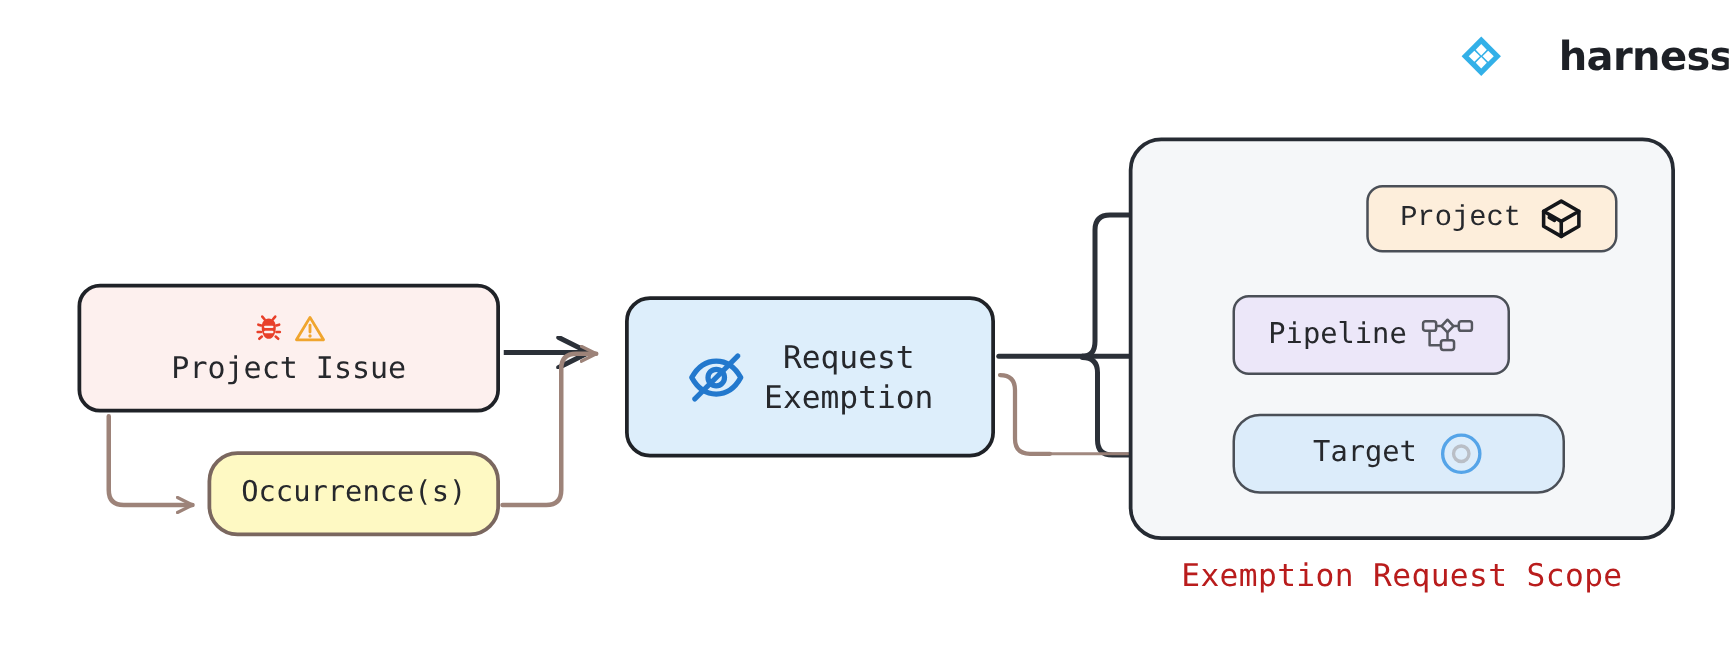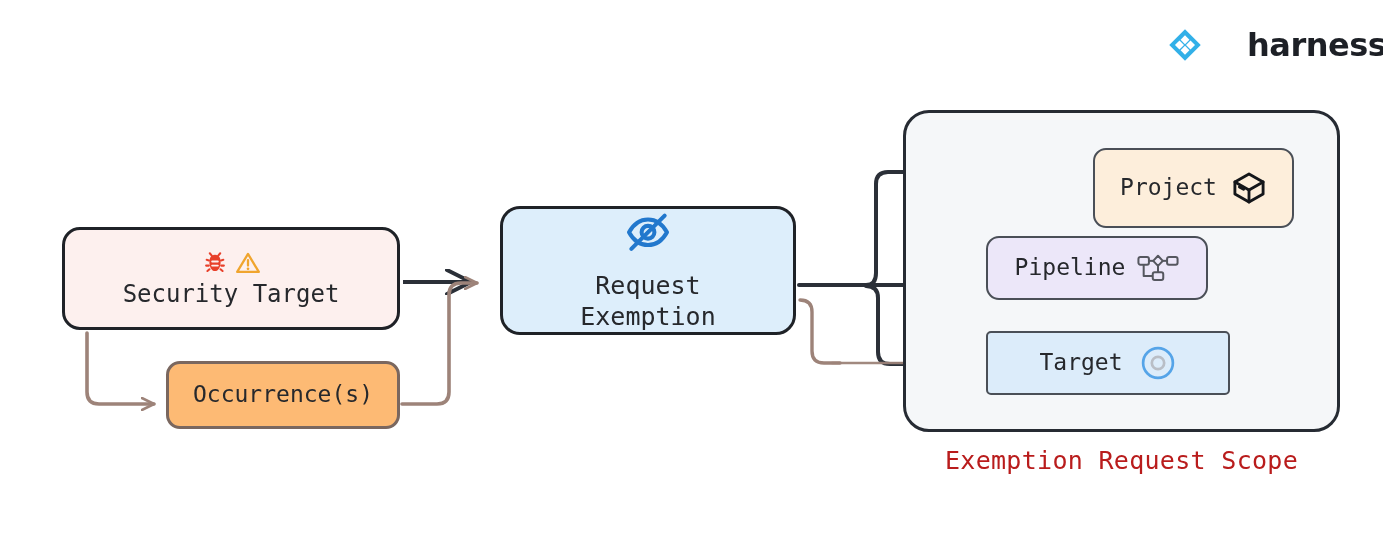--- a/index.html
+++ b/index.html
@@ -91,63 +91,63 @@
   #node-security .icons {
     display: flex; align-items: center; gap: 7px;
     height: 28px;
   }
   #node-security .label { font-size: 24px; }
 
   
   #node-occurrence {
     left: 166px; top: 361px;
     width: 234px; height: 68px;
-    background: #fdba74;
+    background: #fef9c3;
     border: 3px solid #7a675f;
-    border-radius: 14px;
+    border-radius: 24px;
   }
   #node-occurrence .label { font-size: 23px; }
 
   
   #node-request {
-    left: 500px; top: 206px;
+    left: 500px; top: 237px;
     width: 296px; height: 129px;
     background: #ddeefb;
     border: 3.5px solid #1f2227;
     border-radius: 20px;
     gap: 14px;
-    flex-direction: column;
   }
   #node-request .label { font-size: 25px; line-height: 1.25; }
 
   
   #node-project {
     left: 1093px; top: 148px;
-    width: 201px; height: 80px;
+    width: 201px; height: 54px;
     background: #fdeedb;
     border: 2.5px solid #4a4f57;
     border-radius: 13px;
     gap: 14px;
+    font-family: Liberation Mono, monospace;
   }
   
   #node-pipeline {
     left: 986px; top: 236px;
     width: 222px; height: 64px;
     background: #ece7f9;
     border: 2.5px solid #4a4f57;
     border-radius: 13px;
     gap: 12px;
   }
   
   #node-target {
     left: 986px; top: 331px;
-    width: 244px; height: 64px;
+    width: 266px; height: 64px;
     background: #dcecfa;
     border: 2.5px solid #4a4f57;
-    border-radius: 5px;
+    border-radius: 22px;
     gap: 16px;
   }
   #node-project .label,
   #node-pipeline .label,
   #node-target .label { font-size: 23px; }
 
   .ico { display: block; }
 </style>
 </head>
 <body>
@@ -221,21 +221,21 @@
           <path d="M9.4 10.6 L14.6 10.6"></path>
           <path d="M9.4 14.4 L14.6 14.4"></path>
         </g>
       </svg>
       <svg class="ico" width="26" height="26" viewBox="0 0 24 24">
         <path d="M12 3.6 L22 20.2 L2 20.2 Z" fill="none" stroke="#f0a52e" stroke-width="2.1" stroke-linejoin="round"></path>
         <path d="M12 9.3 L12 14.4" stroke="#f0a52e" stroke-width="2.1" stroke-linecap="round"></path>
         <circle cx="12" cy="17.4" r="1.25" fill="#f0a52e"></circle>
       </svg>
     </div>
-    <div class="label">Security Target</div>
+    <div class="label">Project Issue</div>
   </div>
 
   <div class="node" id="node-occurrence">
     <div class="label">Occurrence(s)</div>
   </div>
 
   <div class="node" id="node-request">
     <svg class="ico" width="48" height="48" viewBox="0 0 24 24">
       <g fill="none" stroke="#2278cd" stroke-width="2.1" stroke-linecap="round" stroke-linejoin="round">
         <path d="M2.2 12 C4.6 7.6 8.1 5.4 12 5.4 C15.9 5.4 19.4 7.6 21.8 12 C19.4 16.4 15.9 18.6 12 18.6 C8.1 18.6 4.6 16.4 2.2 12 Z"></path>

